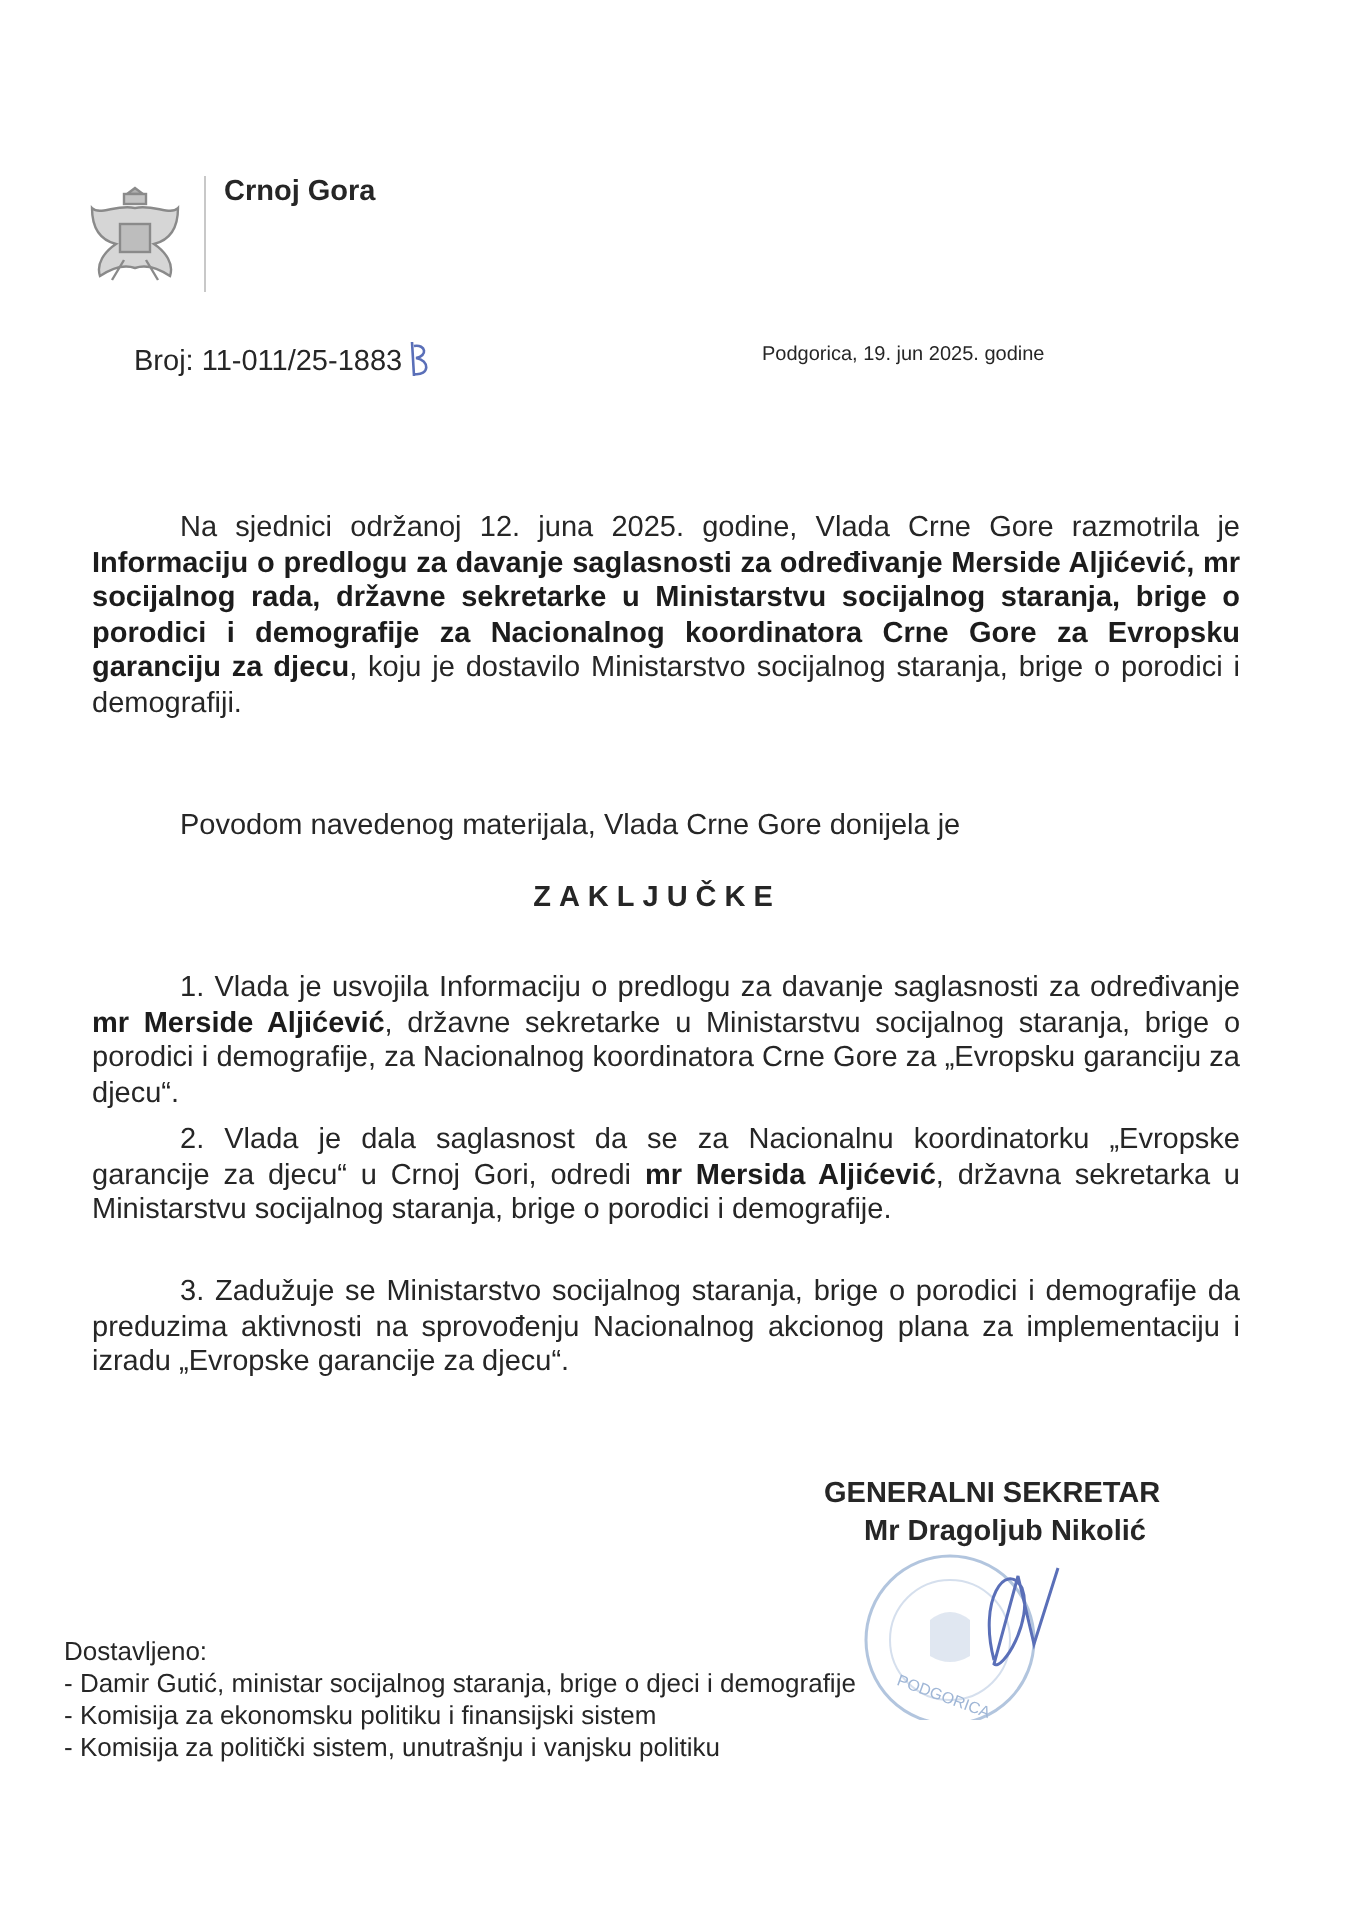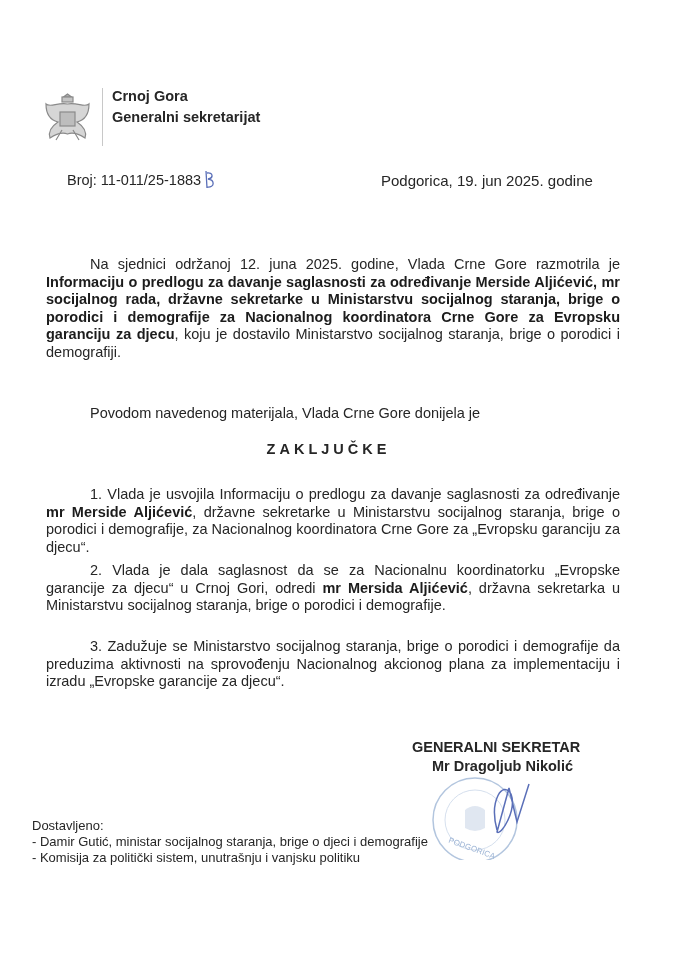--- a/index.html
+++ b/index.html
@@ -4,21 +4,21 @@
 <style>
   html, body { margin: 0; padding: 0; background: #ffffff; }
   body { width: 679px; height: 960px; position: relative; overflow: hidden;
          font-family: "Liberation Sans", sans-serif; color: #222; }
   .abs { position: absolute; }
   .header-text { left: 112px; top: 86px; font-size: 14.5px; font-weight: bold; line-height: 21px; color: #262626; }
   .vline { left: 102px; top: 88px; width: 1px; height: 58px; background: #c8c8c8; }
   .crest { left: 40px; top: 90px; width: 55px; height: 56px; }
   .broj { left: 46px; top: 169px; font-size: 14.5px; color: #262626; margin-left: 21px; }
   .hand { display:inline-block; width: 14px; height: 22px; vertical-align: -6px; margin-left: 2px; }
-  .date { left: 381px; top: 172px; font-size: 15px; color: #262626; }
+  .date { left: 381px; top: 172px; font-size: 10px; color: #262626; }
   .para { left: 46px; width: 574px; font-size: 14.5px; line-height: 17.5px; text-align: justify; color: #262626; }
   .para b { color: #1c1c1c; }
   .indent { text-indent: 44px; }
   .zak { left: 0; width: 657px; top: 441px; text-align: center; font-weight: bold; font-size: 14.5px; letter-spacing: 4px; color: #262626; }
   .sig-title { left: 412px; top: 739px; font-size: 14.5px; font-weight: bold; color: #262626; }
   .sig-name { left: 432px; top: 758px; font-size: 14.5px; font-weight: bold; color: #262626; }
   .stamp { left: 425px; top: 770px; width: 130px; height: 90px; }
   .dost { left: 32px; top: 818px; font-size: 13px; line-height: 16px; color: #262626; }
   .dost .lbl { font-weight: normal; }
 </style>
@@ -30,21 +30,20 @@
     <path d="M27.5 4 l-4 3 h8 z" fill="#b0b0b0"></path>
     <rect x="22" y="7" width="11" height="5" fill="#c4c4c4"></rect>
     <path d="M27.5 14 C18 12 10 18 6 14 C6 24 10 30 18 32 C12 36 8 42 10 48 C16 44 22 42 27.5 44 C33 42 39 44 45 48 C47 42 43 36 37 32 C45 30 49 24 49 14 C45 18 37 12 27.5 14 Z" fill="#d6d6d6"></path>
     <rect x="20" y="22" width="15" height="14" fill="#bdbdbd"></rect>
     <path d="M22 40 l-6 10 M33 40 l6 10"></path>
   </g>
 </svg>
 <div class="abs vline"></div>
 <div class="abs header-text">
   <div>Crnoj Gora</div>
-  <div>Generalni sekretarijat</div>
 </div>
 
 <div class="abs broj">
   <span>Broj: 11-011/25-1883</span><svg class="hand" viewBox="0 0 14 22">
       <path d="M3 2 L4 19 M4 4 C10 3 11 9 5 10 C12 11 12 19 4 18" fill="none" stroke="#5a6fb8" stroke-width="1.3"></path>
     </svg>
 </div>
 <div class="abs date">Podgorica, 19. jun 2025. godine</div>
 
 <div class="abs para indent" style="top:256px;">
@@ -70,14 +69,15 @@
   <circle cx="50" cy="50" r="42" fill="none" stroke="#9fb6d6" stroke-width="1.5" opacity="0.8"></circle>
   <circle cx="50" cy="50" r="30" fill="none" stroke="#c3d2e6" stroke-width="1" opacity="0.7"></circle>
   <path d="M40 40 q10 -8 20 0 v18 q-10 6 -20 0 z" fill="#d8e1ee" opacity="0.8"></path>
   <text x="22" y="82" font-size="8" fill="#9fb6d6" font-family="Liberation Sans, sans-serif" transform="rotate(20 50 80)">PODGORICA</text>
   <path d="M72 60 C64 30 78 10 86 24 C92 40 76 66 72 62 L84 18 L92 52 L104 14" fill="none" stroke="#5a6fb8" stroke-width="1.5"></path>
 </svg>
 
 <div class="abs dost">
   <div class="lbl">Dostavljeno:</div>
   <div>- Damir Gutić, ministar socijalnog staranja, brige o djeci i demografije</div>
+  <div>- Komisija za ekonomsku politiku i finansijski sistem</div>
   <div>- Komisija za politički sistem, unutrašnju i vanjsku politiku</div>
 </div>
 
 </body></html>

